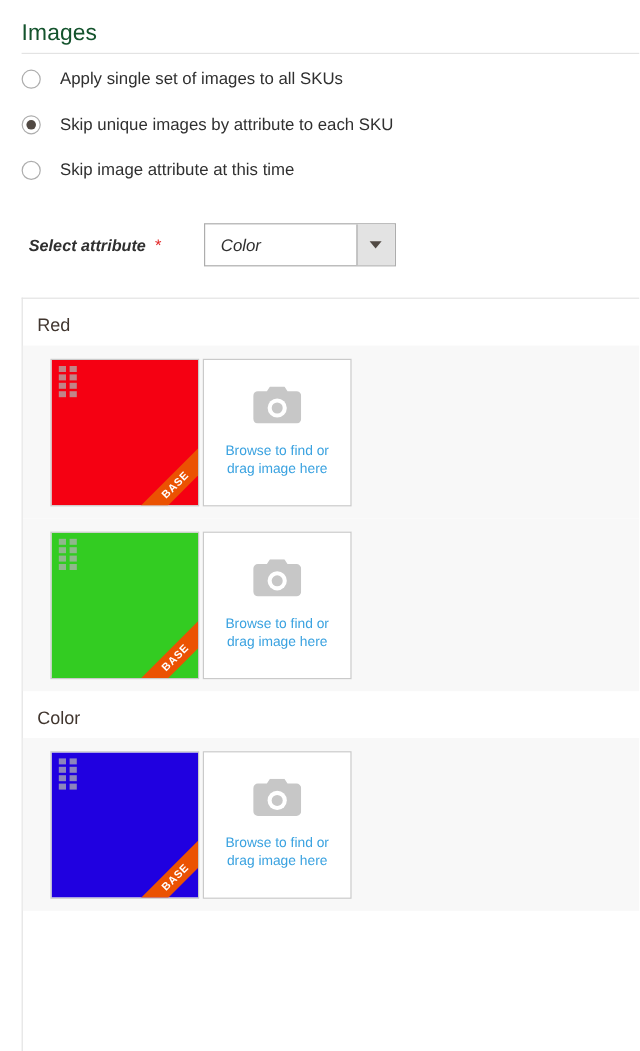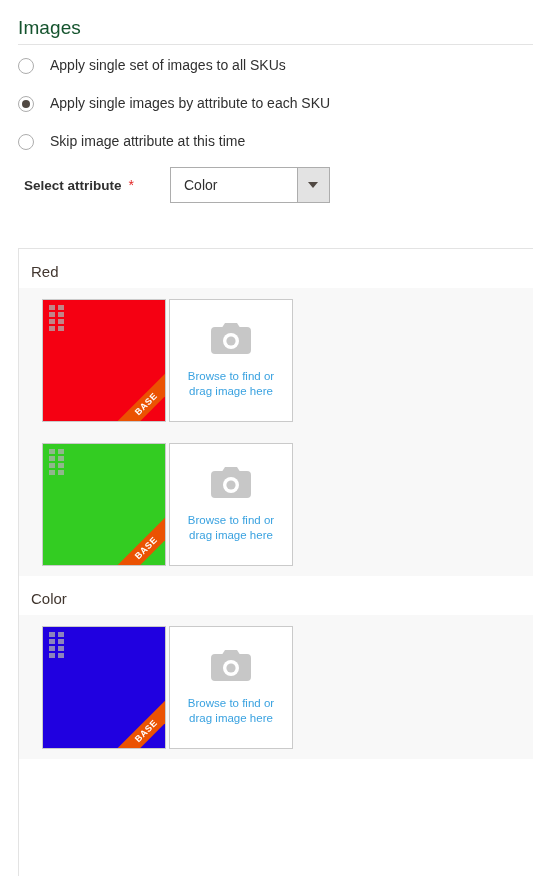--- a/index.html
+++ b/index.html
@@ -56,24 +56,25 @@
   .radio-label {
     margin-left: 16px;
     font-size: 14px;
     color: #303030;
     line-height: 1;
   }
 
   
   .attr-row {
     position: absolute;
-    left: 24px; top: 167px;
+    left: 24px; top: 186px;
     display: flex;
     align-items: center;
     height: 36px;
+    font-style: italic;
   }
   .attr-label {
     font-size: 13.5px;
     font-weight: bold;
     color: #303030;
     white-space: nowrap;
   }
   .attr-required {
     margin-left: 7px;
     color: #e22626;
@@ -213,21 +214,21 @@
 
   <div class="radio-list">
 
     <div class="radio-row">
       <span class="radio-mark"></span>
       <span class="radio-label">Apply single set of images to all SKUs</span>
     </div>
 
     <div class="radio-row">
       <span class="radio-mark checked"></span>
-      <span class="radio-label">Apply single images by attribute to each SKU</span>
+      <span class="radio-label">Skip unique images by attribute to each SKU</span>
     </div>
 
     <div class="radio-row">
       <span class="radio-mark"></span>
       <span class="radio-label">Skip image attribute at this time</span>
     </div>
 
   </div>
 
   <div class="attr-row">

